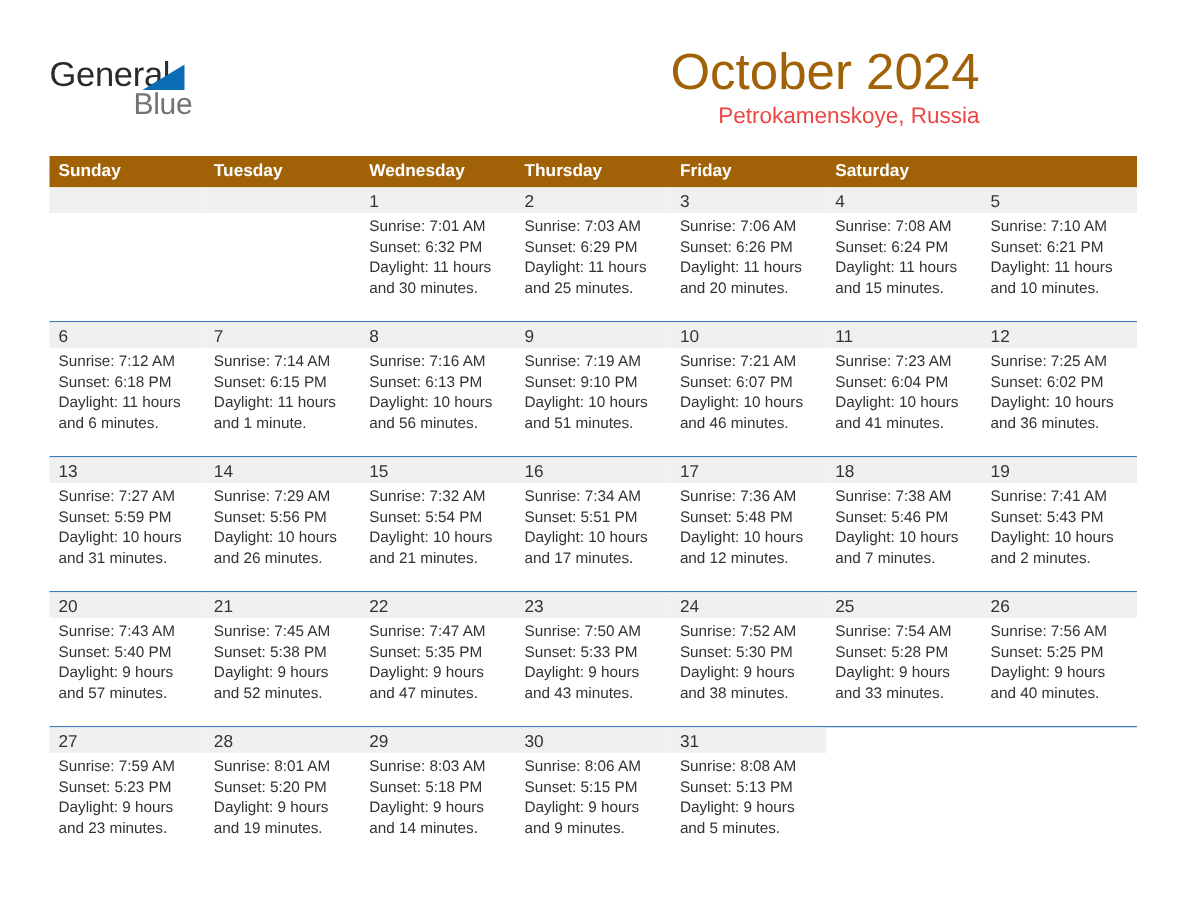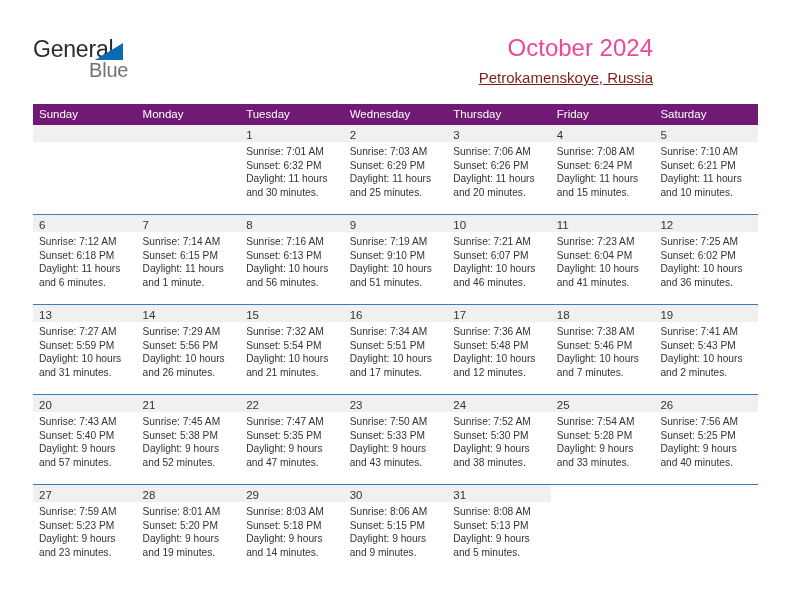--- a/index.html
+++ b/index.html
@@ -62,45 +62,45 @@
     color: #737373;
     font-family: "Liberation Sans", sans-serif;
   }
   .title-block {
     position: absolute;
     right: 34px;
     top: 32px;
     text-align: right;
   }
   .title-main {
-    font-size: 24px;
-    color: #ec4899;
+    font-size: 34px;
+    color: #a16207;
     line-height: 32px;
     white-space: nowrap;
   }
   .title-sub {
     font-size: 15px;
-    color: #7f1d1d;
+    color: #ef4444;
     line-height: 20px;
     margin-top: 4px;
     white-space: nowrap;
-    text-decoration: underline;
   }
 
   
   .calendar {
     position: absolute;
     left: 33px;
     top: 104px;
     width: 725px;
   }
   .dow-row {
     display: flex;
-    background: #701a75;
+    background: #a16207;
     height: 21px;
+    font-weight: bold;
   }
   .dow-cell {
     width: 103.571px;
     box-sizing: border-box;
     padding-left: 6px;
     font-size: 11.5px;
     color: #ffffff;
     line-height: 21px;
     white-space: nowrap;
     overflow: hidden;
@@ -156,21 +156,20 @@
     </div>
     <div class="title-block">
       <div class="title-main">October 2024</div>
       <div class="title-sub">Petrokamenskoye, Russia</div>
     </div>
   </div>
 
   <div class="calendar">
     <div class="dow-row">
       <div class="dow-cell">Sunday</div>
-      <div class="dow-cell">Monday</div>
       <div class="dow-cell">Tuesday</div>
       <div class="dow-cell">Wednesday</div>
       <div class="dow-cell">Thursday</div>
       <div class="dow-cell">Friday</div>
       <div class="dow-cell">Saturday</div>
     </div>
     <div id="weeks-container">
         <div class="week-row">
           <div class="day-cell empty">
             <div class="day-band"></div>

